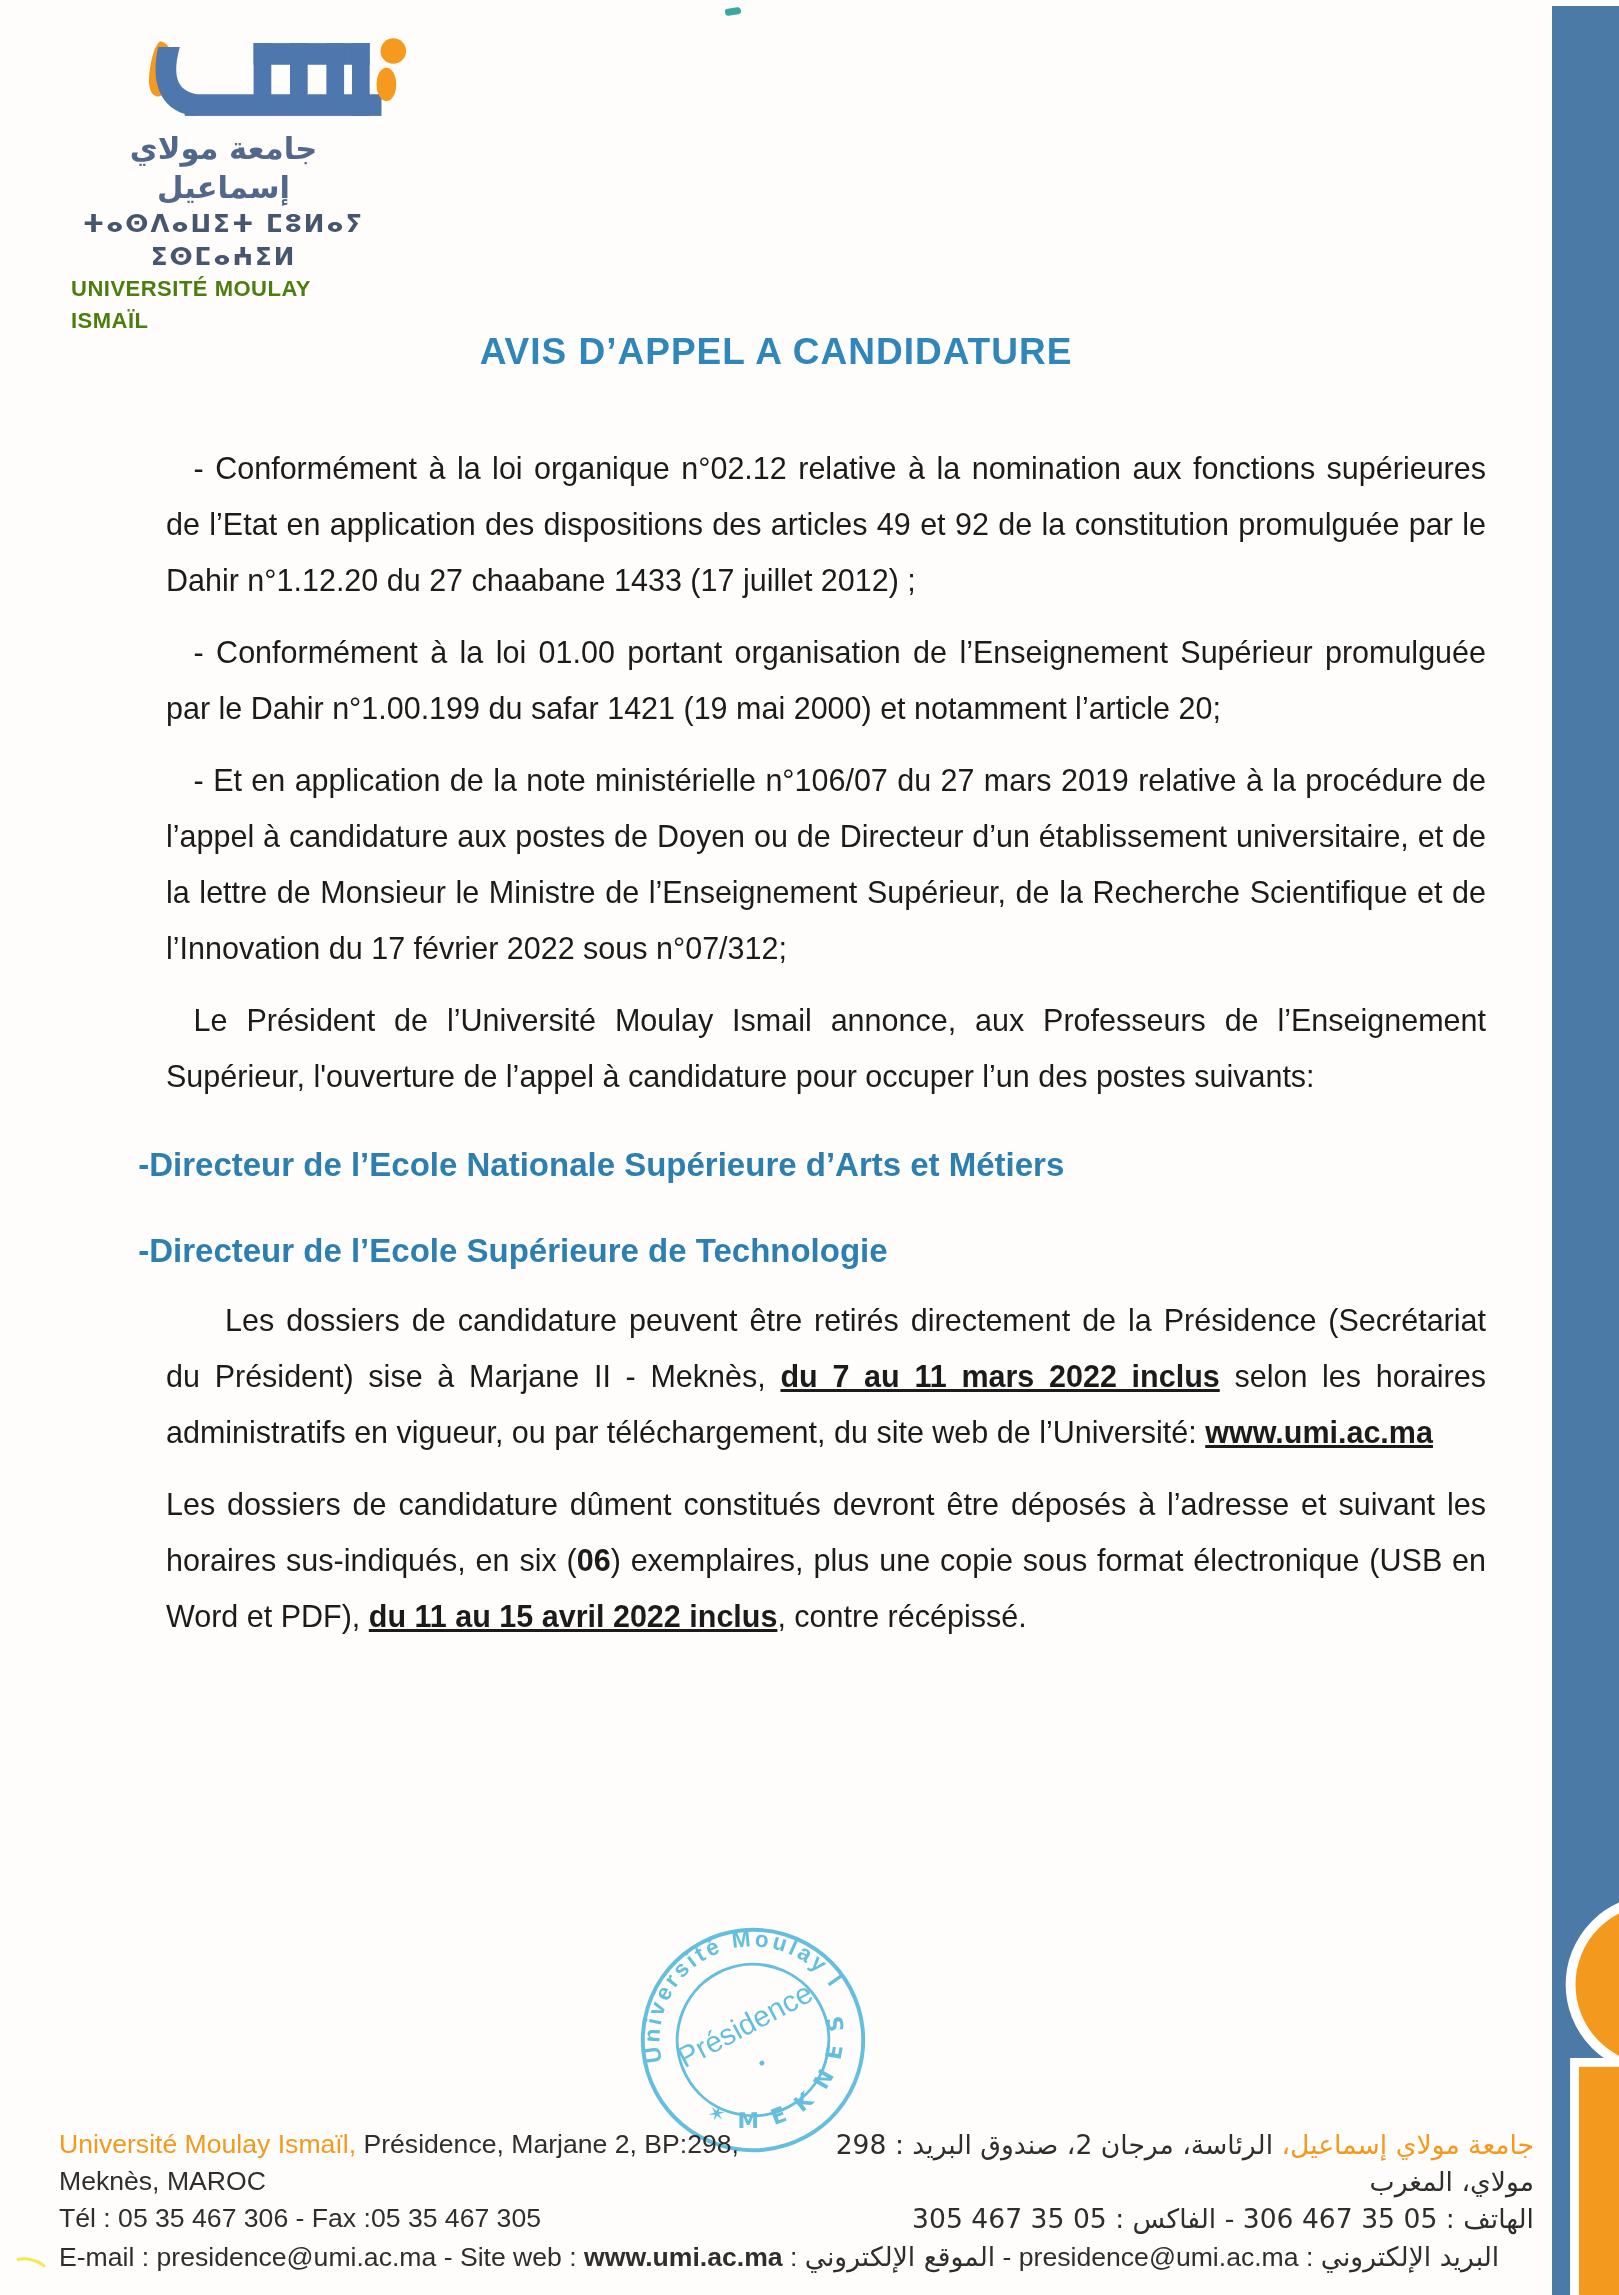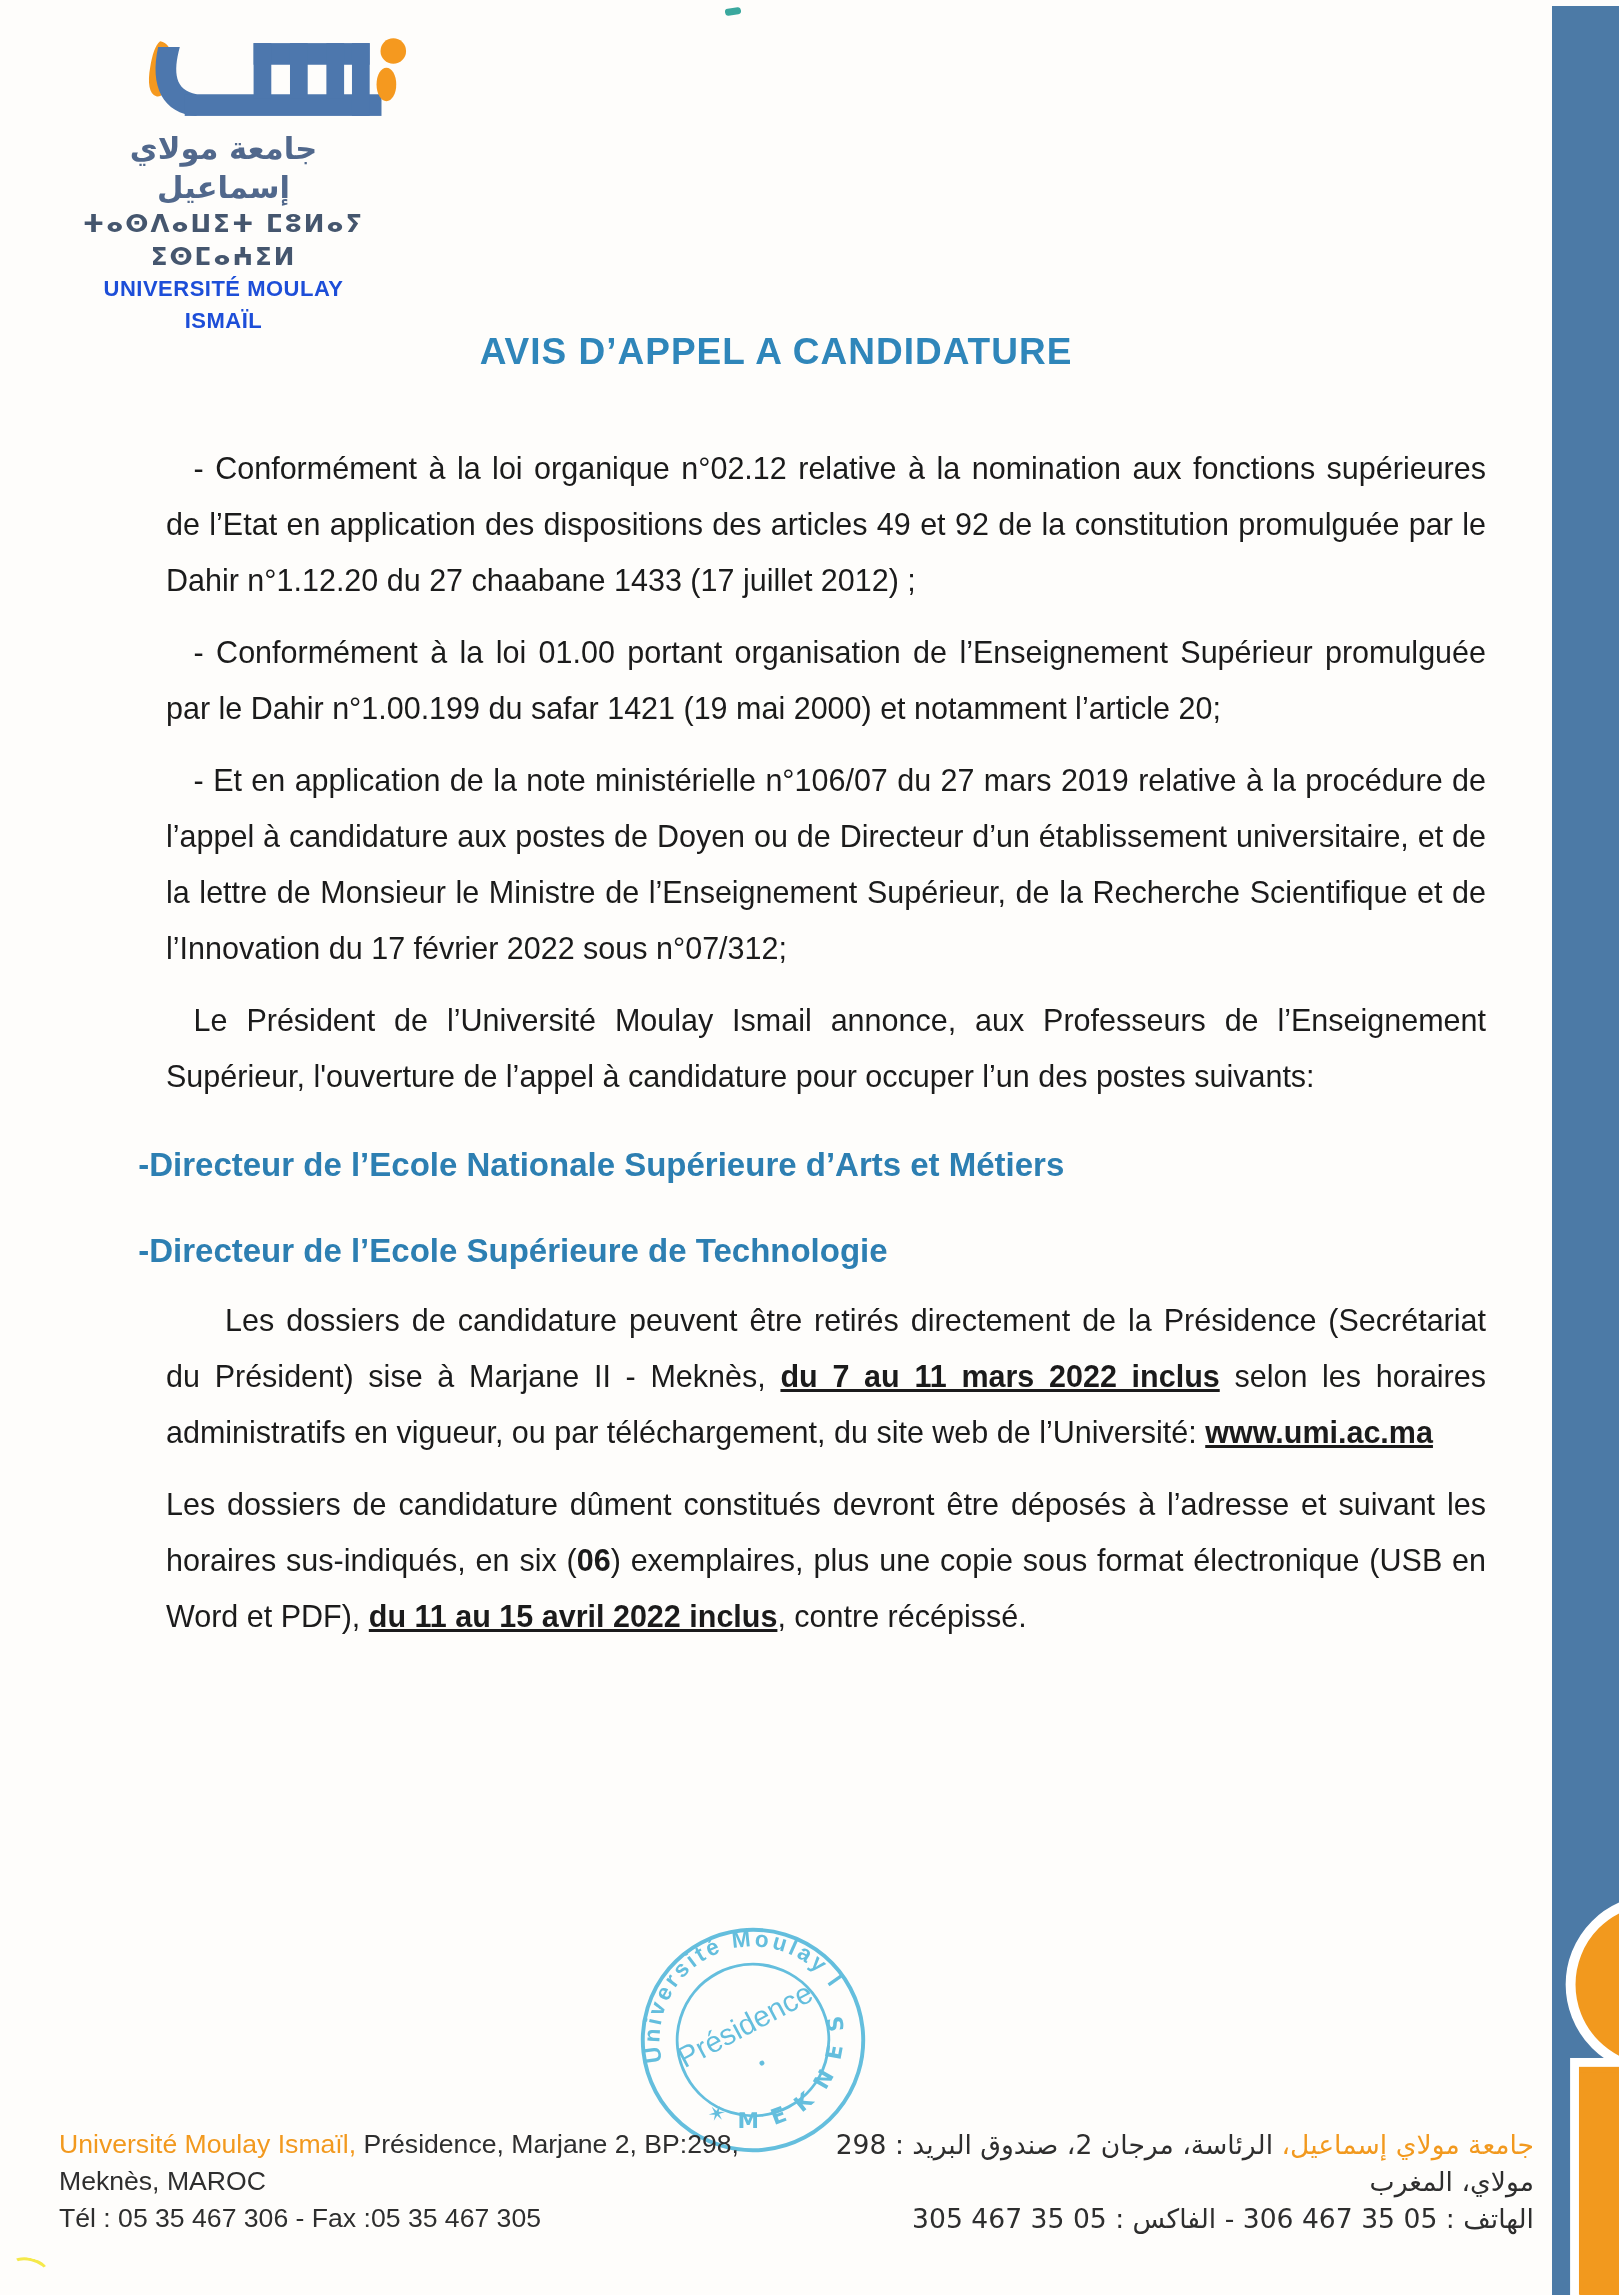--- a/index.html
+++ b/index.html
@@ -9,21 +9,21 @@
     margin:0 auto;
   }
   
   .blue-bar{position:absolute;left:1552px;top:5.9px;width:67px;height:2289px;background:#4c7aa6;}
   .arch-svg{position:absolute;left:1533px;top:1887px;width:87px;height:408px;}
   
   .logo{position:absolute;left:71px;top:33px;width:366px;}
   .logo-mark{display:block;margin:0 0 2px 35px;}
   .logo-arabic{font-family:"DejaVu Sans",sans-serif;font-size:30.5px;font-weight:bold;color:#51688c;text-align:center;width:305px;direction:rtl;line-height:39px;}
   .logo-tifinagh{font-family:"DejaVu Sans",sans-serif;font-size:24.6px;font-weight:bold;color:#45566e;letter-spacing:2px;width:305px;text-align:center;line-height:33px;}
-  .logo-latin{font-size:22px;font-weight:bold;color:#1d4ed8;letter-spacing:0.5px;width:305px;text-align:center;line-height:31.5px;}
+  .logo-latin{font-size:22px;font-weight:bold;color:#4d7c0f;letter-spacing:0.5px;width:305px;line-height:31.5px;}
   
   .doc-title{position:absolute;top:331px;left:0;width:1552px;text-align:center;
     font-size:37px;font-weight:bold;color:#2f86ba;letter-spacing:1px;}
   
   .body-text{position:absolute;left:150px;top:424px;width:1352px;
     font-size:30.5px;line-height:56px;text-align:justify;}
   .body-text p{margin:16px;}
   .p1{text-indent:27.6px;margin-bottom:0;}
   .p2{text-indent:27.6px;margin-bottom:25.6px;}
   .p3{text-indent:27.6px;margin-bottom:23.6px;}
@@ -125,18 +125,19 @@
     <div>Meknès, MAROC</div>
     <div>Tél : 05 35 467 306 - Fax :05 35 467 305</div>
   </div>
 
   <div class="footer-right">
     <div><span class="footer-orange">جامعة مولاي إسماعيل،</span><span> الرئاسة، مرجان 2، صندوق البريد : 298</span></div>
     <div>مولاي، المغرب</div>
     <div>الهاتف : 05 35 467 306 - الفاكس : 05 35 467 305</div>
   </div>
 
+  <div class="footer-bottom"><span>E-mail : presidence@umi.ac.ma - Site web : </span><span class="b">www.umi.ac.ma</span><span> : </span><span class="ar">الموقع الإلكتروني</span><span> - presidence@umi.ac.ma : </span><span class="ar">البريد الإلكتروني</span></div>
 
   <div class="artifact-top"></div>
   <div class="artifact-bottom"></div>
 
 </div>
 
 
 </body></html>

